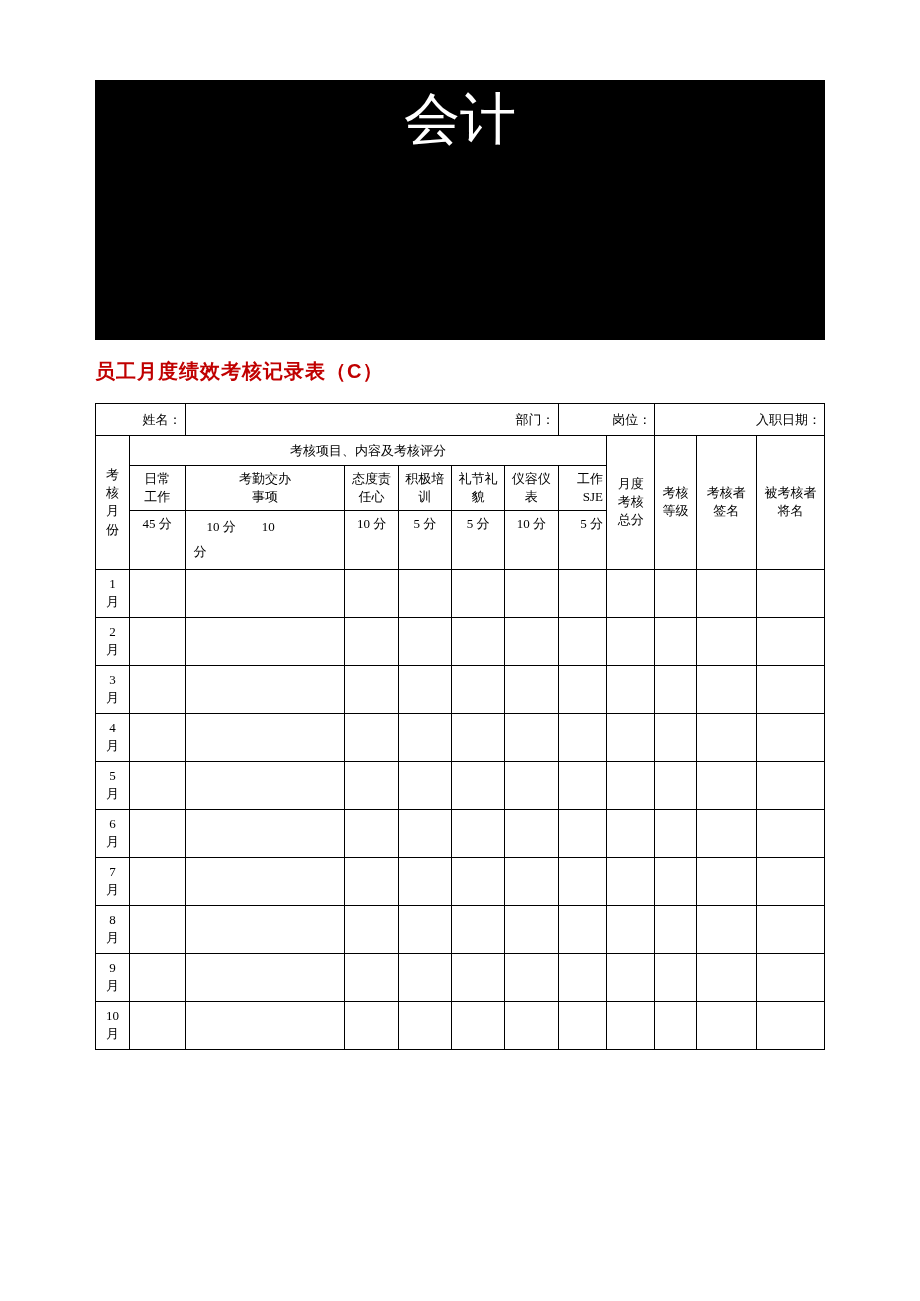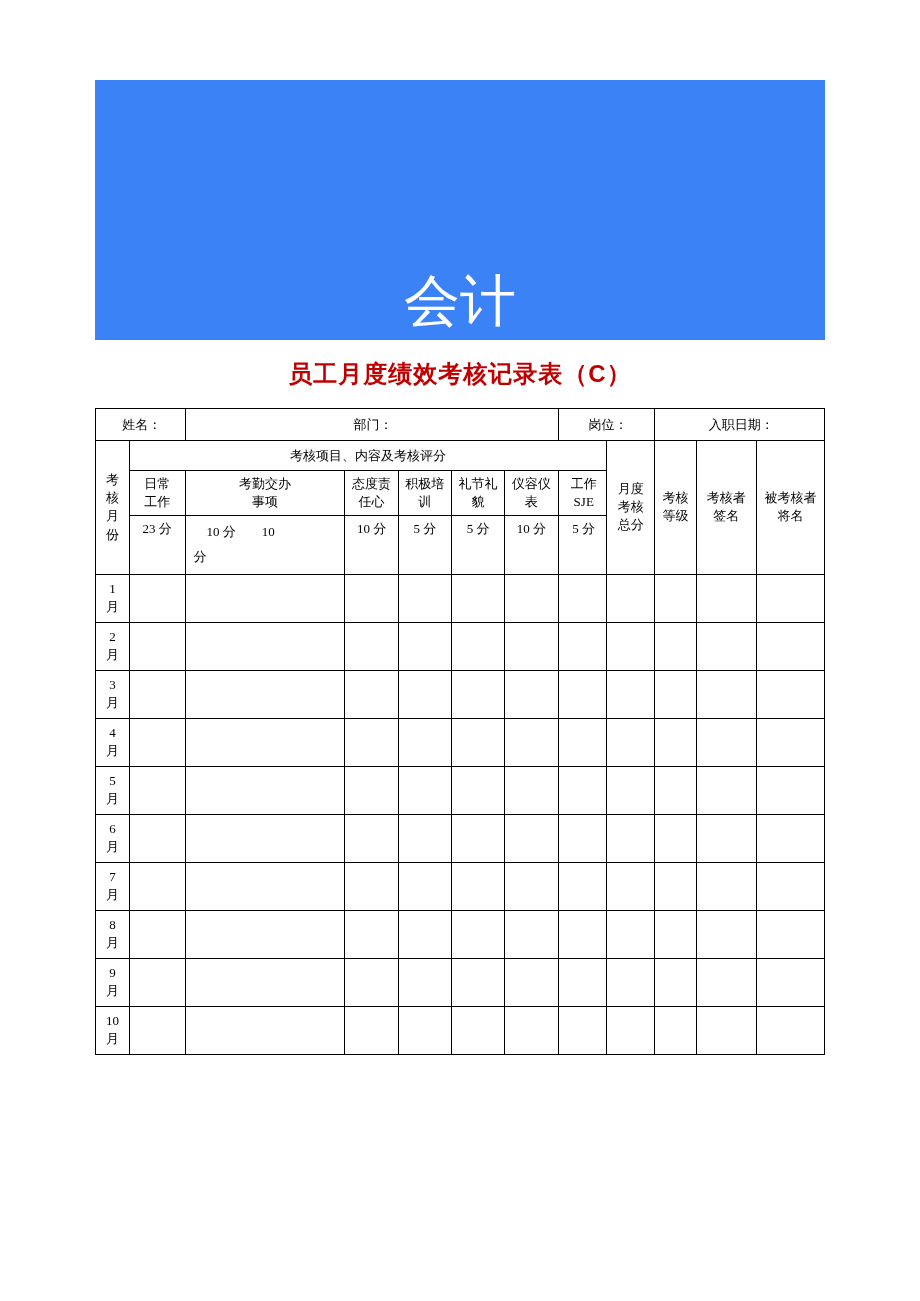--- a/index.html
+++ b/index.html
@@ -8,59 +8,58 @@
       margin: 0 auto;
       background: #fff;
       font-family: "SimSun", "宋体", serif;
       font-size: 14px;
       color: #000;
     }
     .page {
       padding: 80px 95px 40px 95px;
     }
     .banner {
-      background: #3b82f6;
+      background: #000000;
       height: 260px;
       display: flex;
       flex-direction: column;
-      justify-content: flex-end;
+      justify-content: flex-start;
       align-items: center;
       margin-bottom: 18px;
     }
     .banner-text {
       color: #fff;
       font-size: 56px;
       line-height: 1.4;
       font-family: "SimHei", "黑体", sans-serif;
       font-weight: normal;
       text-align: center;
     }
     .doc-title {
       color: #c00000;
       font-family: "SimHei", "黑体", sans-serif;
-      font-size: 24px;
+      font-size: 20px;
       font-weight: bold;
       margin-bottom: 18px;
       letter-spacing: 1px;
-      text-align: center;
     }
     table {
       border-collapse: collapse;
       width: 100%;
       table-layout: fixed;
     }
     td, th {
       border: 1px solid #000;
       padding: 4px 3px;
       text-align: center;
       vertical-align: middle;
       font-size: 13px;
       word-break: break-all;
     }
-    .left { text-align: center; padding-left: 6px; }
+    .left { text-align: right; padding-left: 6px; }
     .info-row td { height: 32px; }
     .month-row td { height: 48px; }
     .vert-label {
       line-height: 1.4;
     }
     .hdr-section td { height: 30px; font-family: Liberation Serif, serif; }
     .score-row td { vertical-align: top; padding-top: 4px; padding-bottom: 4px;}
     .col-month { width: 28px; }
     .col-daily { width: 46px; }
     .col-attend { width: 132px; }
@@ -120,21 +119,21 @@
     <tr>
       <td class="vert-label">日常<br>工作</td>
       <td class="vert-label">考勤交办<br>事项</td>
       <td class="vert-label">态度责<br>任心</td>
       <td class="vert-label">积极培<br>训</td>
       <td class="vert-label">礼节礼<br>貌</td>
       <td class="vert-label">仪容仪<br>表</td>
       <td class="vert-label left">工作<br>SJE</td>
     </tr>
     <tr class="score-row">
-      <td>23 分</td>
+      <td>45 分</td>
       <td style="text-align:left;padding-left:8px;line-height:1.9;">　10 分　　10<br>分</td>
       <td>10 分</td>
       <td>5 分</td>
       <td>5 分</td>
       <td>10 分</td>
       <td class="left">5 分</td>
     </tr>
 
     </tbody>
       <tbody id="month-rows">

